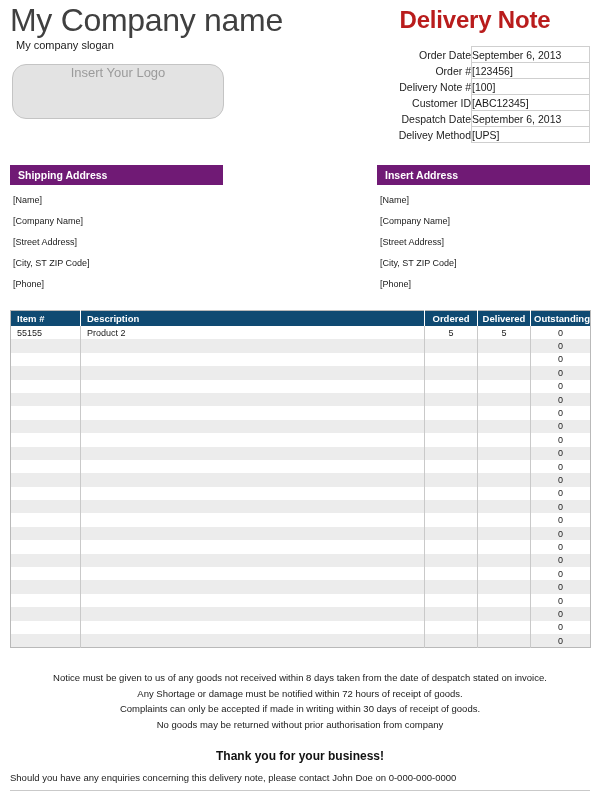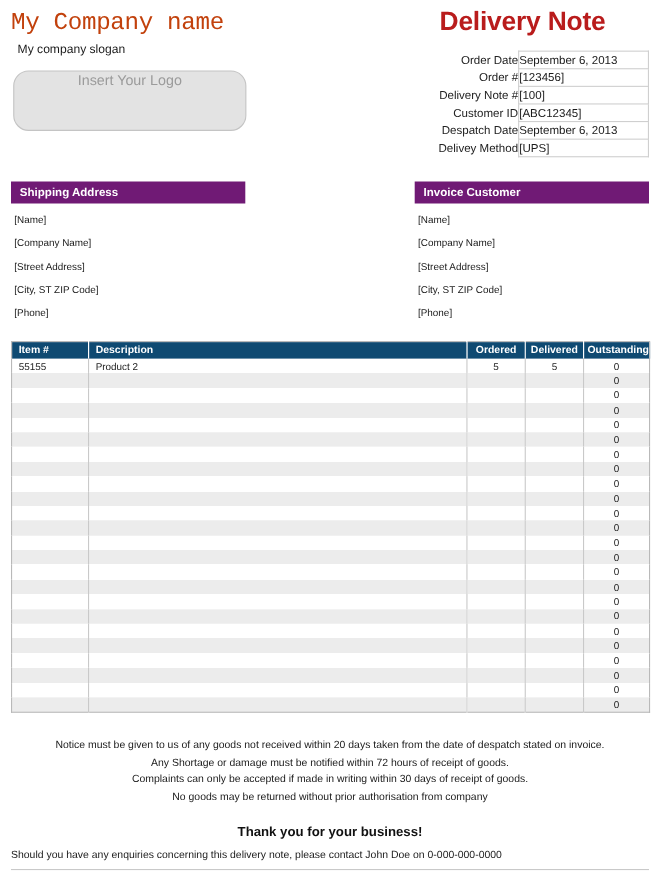--- a/index.html
+++ b/index.html
@@ -26,26 +26,25 @@
 
   
   .top {
     display: flex;
     justify-content: space-between;
     align-items: flex-start;
     padding-top: 6px;
   }
   .brand { width: 300px; }
   .company-name {
-    font-size: 22px;
+    font-size: 32px;
     line-height: 29px;
     font-weight: normal;
-    color: #c2410c;
+    color: #404040;
     letter-spacing: -0.3px;
-    font-family: Liberation Mono, monospace;
   }
   .company-slogan {
     font-size: 11px;
     line-height: 14px;
     margin-top: 3px;
     margin-left: 6px;
     color: #1a1a1a;
   }
   .logo-box {
     margin-top: 12px;
@@ -252,21 +251,21 @@
       <div>
           <div class="addr-line">[Name]</div>
           <div class="addr-line">[Company Name]</div>
           <div class="addr-line">[Street Address]</div>
           <div class="addr-line">[City, ST  ZIP Code]</div>
           <div class="addr-line">[Phone]</div>
         </div>
     </div>
 
     <div class="addr-col">
-      <div class="addr-head">Invoice Customer</div>
+      <div class="addr-head">Insert Address</div>
       <div>
           <div class="addr-line">[Name]</div>
           <div class="addr-line">[Company Name]</div>
           <div class="addr-line">[Street Address]</div>
           <div class="addr-line">[City, ST  ZIP Code]</div>
           <div class="addr-line">[Phone]</div>
         </div>
     </div>
 
   </div>
@@ -454,21 +453,21 @@
           <td></td>
           <td></td>
           <td class="num"></td>
           <td class="num"></td>
           <td class="num">0</td>
         </tr>
       </tbody>
   </table>
 
   <div class="notices">
-      <div class="notice-line">Notice must be given to us of any goods not received within 20 days taken from the date of despatch stated on invoice.</div>
+      <div class="notice-line">Notice must be given to us of any goods not received within 8 days taken from the date of despatch stated on invoice.</div>
       <div class="notice-line">Any Shortage or damage must be notified within 72 hours of receipt of goods.</div>
       <div class="notice-line">Complaints can only be accepted if made in writing within 30 days of receipt of goods.</div>
       <div class="notice-line">No goods may be returned without prior authorisation from company</div>
     </div>
 
   <div class="thanks">Thank you for your business!</div>
   <div class="enquiries">Should you have any enquiries concerning this delivery note, please contact John Doe on 0-000-000-0000</div>
 
   <div class="rule"></div>
 

